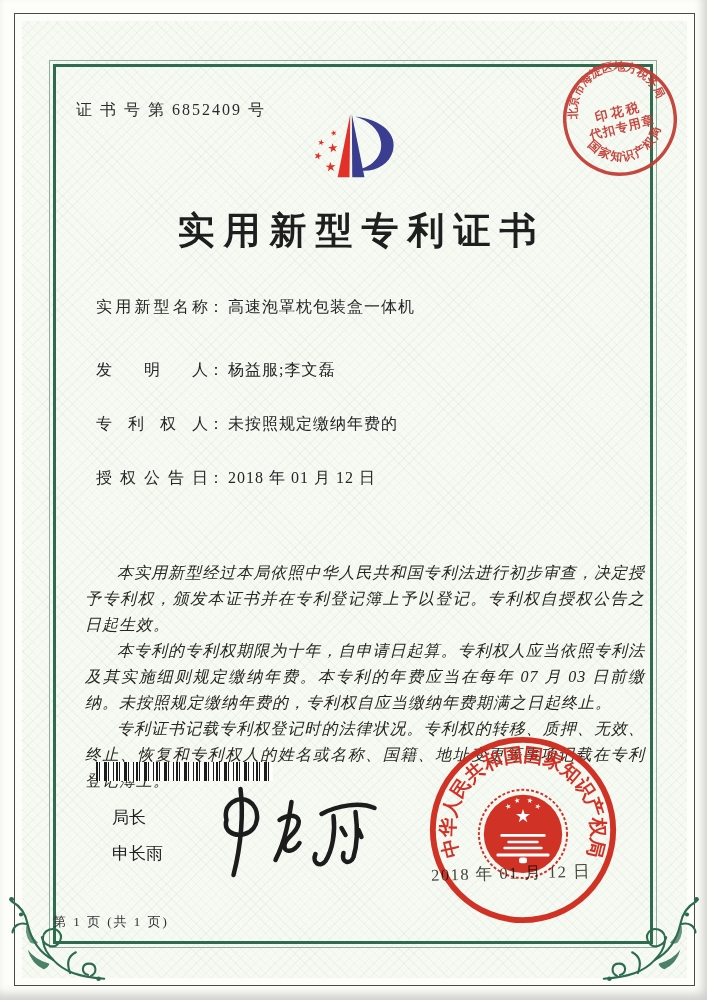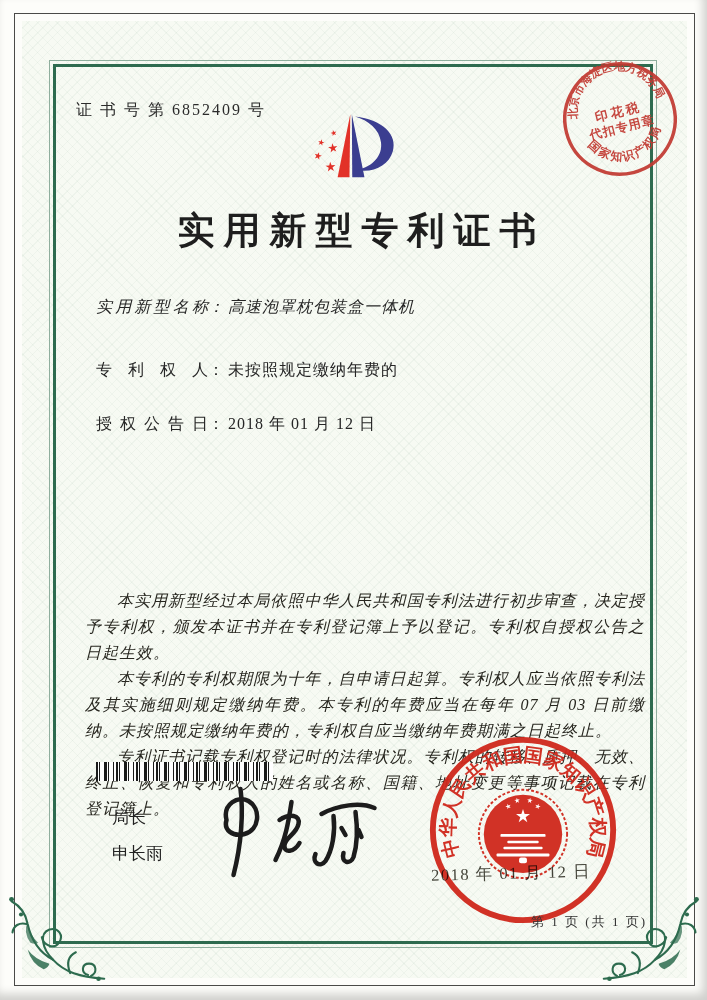--- a/index.html
+++ b/index.html
@@ -19,42 +19,42 @@
 
   .cert-no{position:absolute;left:76px;top:100px;font-size:16px;color:#2b2b2b;letter-spacing:2px;}
   .logo{position:absolute;left:288px;top:84px;width:134px;height:114px;}
   .tax-stamp{position:absolute;left:551px;top:50px;width:138px;height:138px;transform:rotate(-14deg);opacity:.93;}
 
   .title{position:absolute;left:8px;top:206px;width:100%;text-align:center;
          font-size:37px;font-weight:bold;color:#1e1e1e;letter-spacing:9px;}
 
   .fields{position:absolute;left:96px;top:297px;width:520px;font-size:16px;color:#262626;}
   .field-row{margin-bottom:33px;white-space:nowrap;}
-  .field-row.first{margin-bottom:42px;font-style:italic;}
+  .field-row.first{margin-bottom:42px;}
   .field-label{display:inline-block;width:112px;text-align:justify;text-align-last:justify;vertical-align:bottom;}
   .field-colon{margin-right:4px;}
   .field-value{letter-spacing:1px;}
 
-  .paragraphs{position:absolute;left:85px;top:588px;width:560px;font-size:16px;line-height:26px;
+  .paragraphs{position:absolute;left:85px;top:560px;width:560px;font-size:16px;line-height:26px;
               color:#27261f;text-align:justify;font-style:italic;letter-spacing:1px;}
   .paragraphs p{margin:0;text-indent:2em;}
 
   .barcode{position:absolute;left:96px;top:762px;width:177px;height:19px;
            background:repeating-linear-gradient(90deg,#1b1b1b 0 2px,#fff 2px 3px,#1b1b1b 3px 4px,#fff 4px 8px,
              #1b1b1b 8px 11px,#fff 11px 12px,#1b1b1b 12px 13px,#fff 13px 17px,#1b1b1b 17px 18px,#fff 18px 20px);}
 
   .signoff{position:absolute;left:112px;top:800px;font-size:17px;color:#222;line-height:36px;
            font-family:Liberation Serif, serif;}
   .signature{position:absolute;left:186px;top:782px;width:205px;height:100px;}
 
   .seal{position:absolute;left:425px;top:732px;width:196px;height:196px;opacity:.95;}
   .seal-date{position:absolute;left:431px;top:862px;width:210px;font-size:16.5px;color:#46453c;
              letter-spacing:1.5px;transform:rotate(-1.5deg);mix-blend-mode:multiply;white-space:nowrap;}
 
-  .footer{position:absolute;left:53px;top:913px;width:594px;text-align:right;font-size:13px;
+  .footer{position:absolute;left:53px;top:913px;width:594px;text-align:left;font-size:13px;
           color:#333;letter-spacing:2px;}
 </style>
 </head>
 <body>
 
 <div class="page">
   <div class="scan-border"></div>
   <div class="paper"></div>
   <div class="frame"></div>
 
@@ -123,20 +123,23 @@
     </text>
     <text x="70" y="67" font-size="13" fill="#c23a32" font-weight="bold" text-anchor="middle" letter-spacing="3">印花税</text>
     <text x="70" y="83" font-size="12.5" fill="#c23a32" font-weight="bold" text-anchor="middle" letter-spacing="1">代扣专用章</text>
   </svg>
 
   <div class="title">实用新型专利证书</div>
 
   <div class="fields">
     <div class="field-row first">
       <span class="field-label">实用新型名称</span><span class="field-colon">：</span><span class="field-value">高速泡罩枕包装盒一体机</span>
+    </div>
+    <div class="field-row">
+      <span class="field-label">发明人</span><span class="field-colon">：</span><span class="field-value">杨益服;李文磊</span>
     </div>
     <div class="field-row">
       <span class="field-label">专利权人</span><span class="field-colon">：</span><span class="field-value">未按照规定缴纳年费的</span>
     </div>
     <div class="field-row">
       <span class="field-label">授权公告日</span><span class="field-colon">：</span><span class="field-value">2018 年 01 月 12 日</span>
     </div>
   </div>
 
   <div class="paragraphs">

